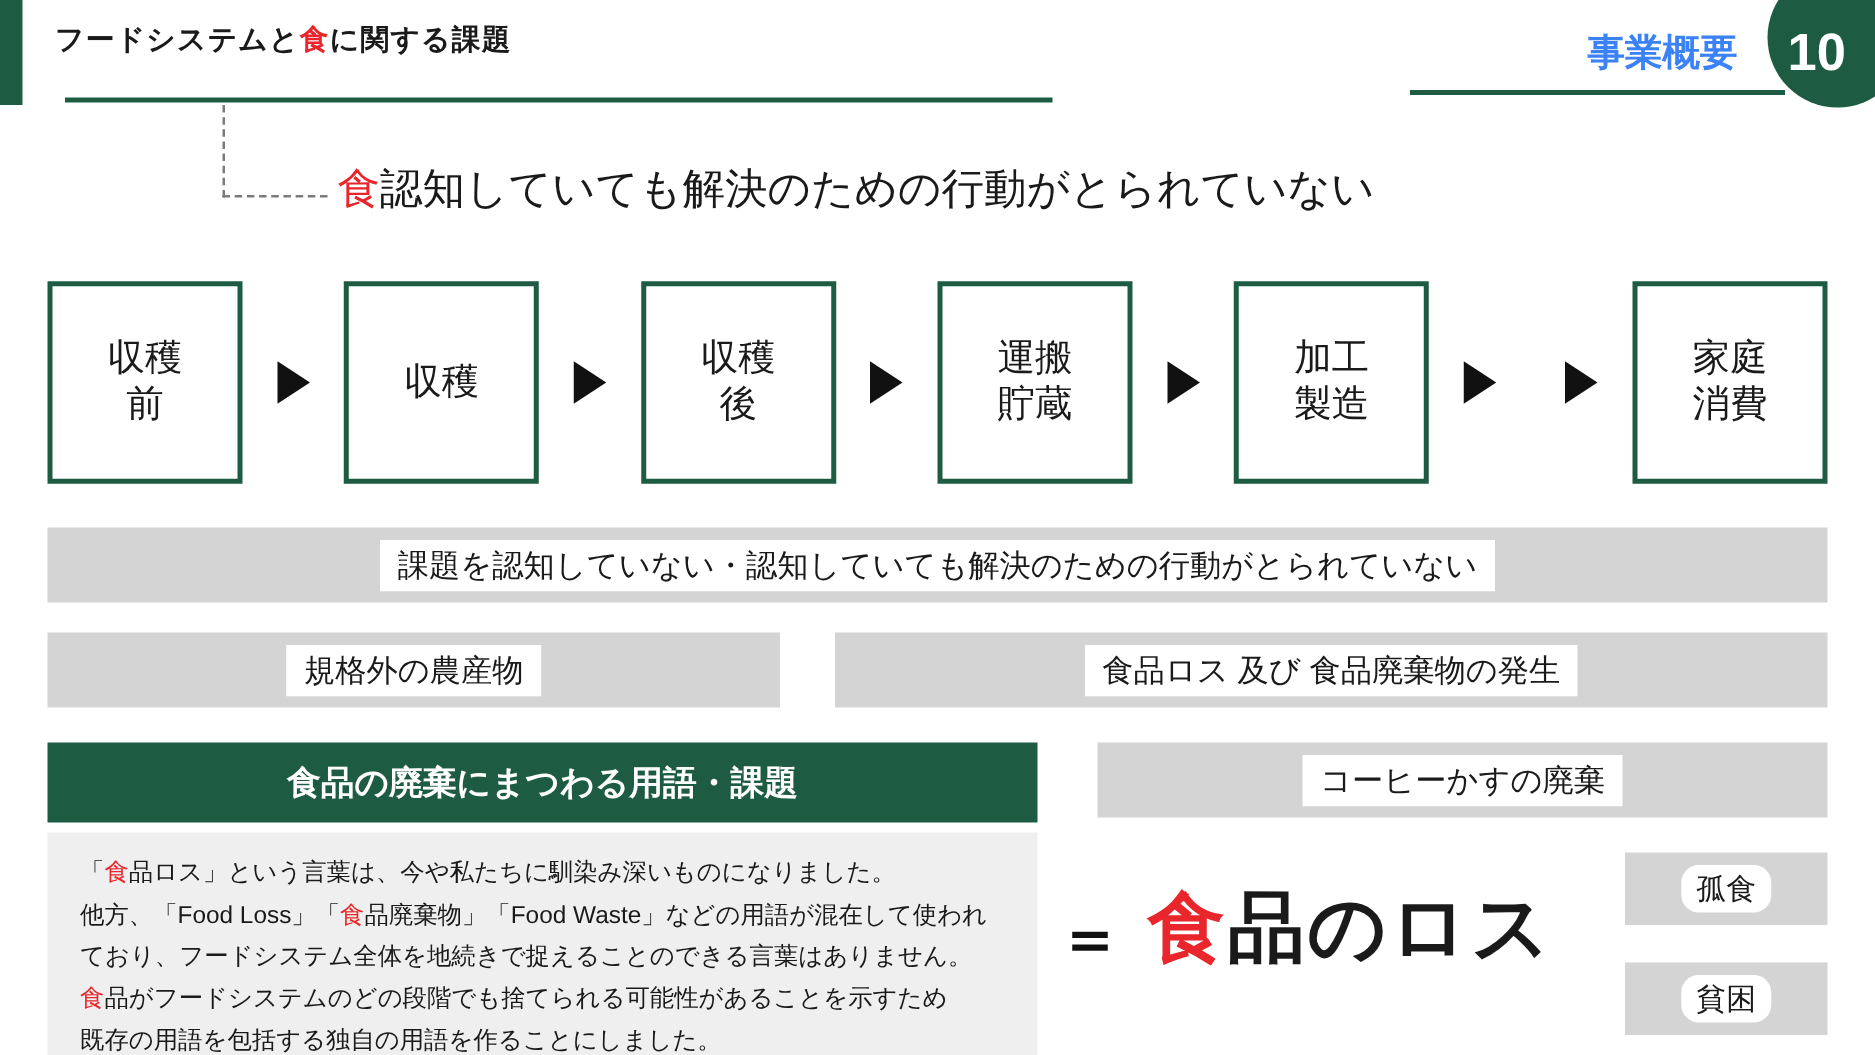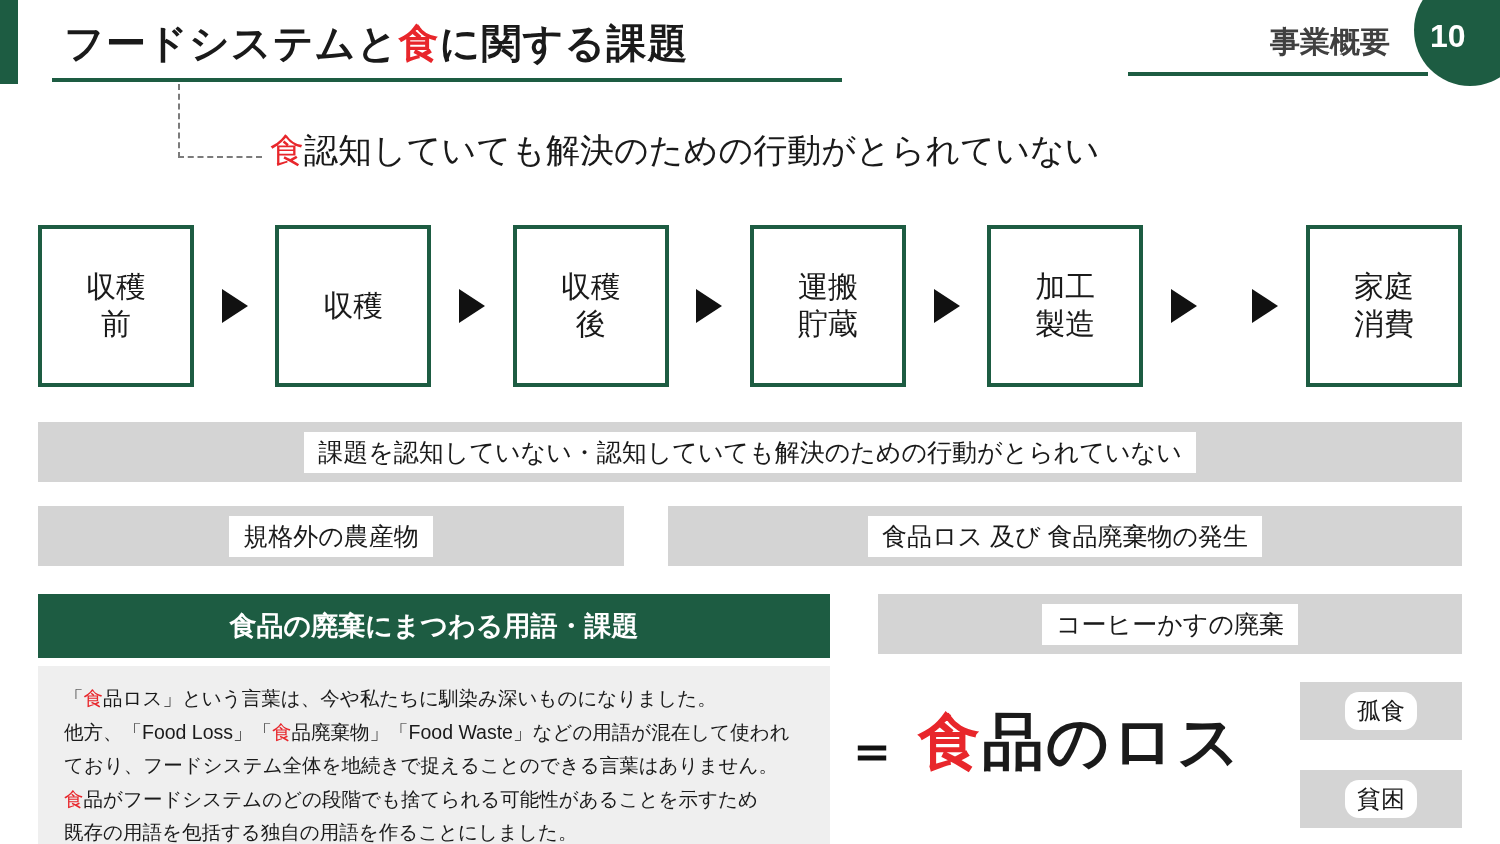--- a/index.html
+++ b/index.html
@@ -20,43 +20,43 @@
   .left-bar {
     position: absolute;
     left: 0;
     top: 0;
     width: 18px;
     height: 84px;
     background: #1d5c42;
   }
   .header-title {
     position: absolute;
-    left: 64px;
+    left: 44px;
     top: 16px;
-    font-size: 40px;
+    font-size: 23px;
     font-weight: bold;
     letter-spacing: 1px;
     white-space: nowrap;
   }
   .header-title .accent { color: #e8262b; }
   .title-rule {
     position: absolute;
     left: 52px;
     top: 78px;
     width: 790px;
     height: 4px;
     background: #1d5c42;
   }
   .section-label {
     position: absolute;
     right: 110px;
     top: 22px;
     font-size: 30px;
     font-weight: bold;
-    color: #404040;
+    color: #3b82f6;
     white-space: nowrap;
   }
   .section-rule {
     position: absolute;
     right: 72px;
     top: 72px;
     width: 300px;
     height: 4px;
     background: #1d5c42;
   }
@@ -67,21 +67,21 @@
     width: 112px;
     height: 112px;
     border-radius: 50%;
     background: #1d5c42;
     color: #ffffff;
   }
   .page-badge span {
     position: absolute;
     left: 16px;
     top: 44px;
-    font-size: 32px;
+    font-size: 42px;
     font-weight: bold;
   }
 
   
   .callout-line {
     position: absolute;
     left: 178px;
     top: 84px;
     width: 82px;
     height: 72px;

